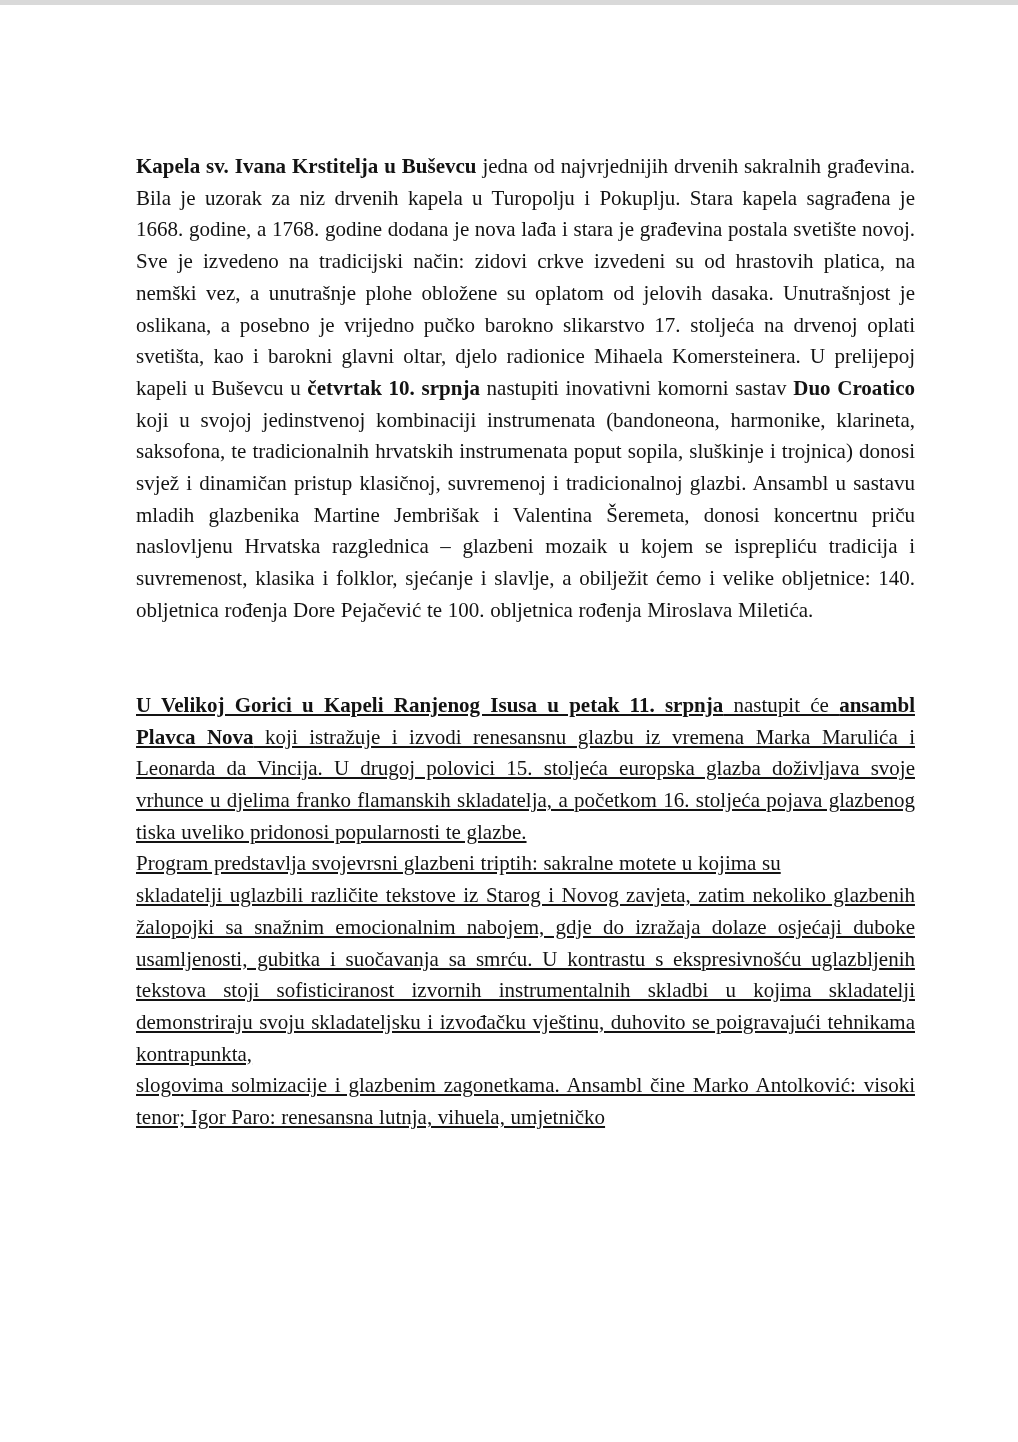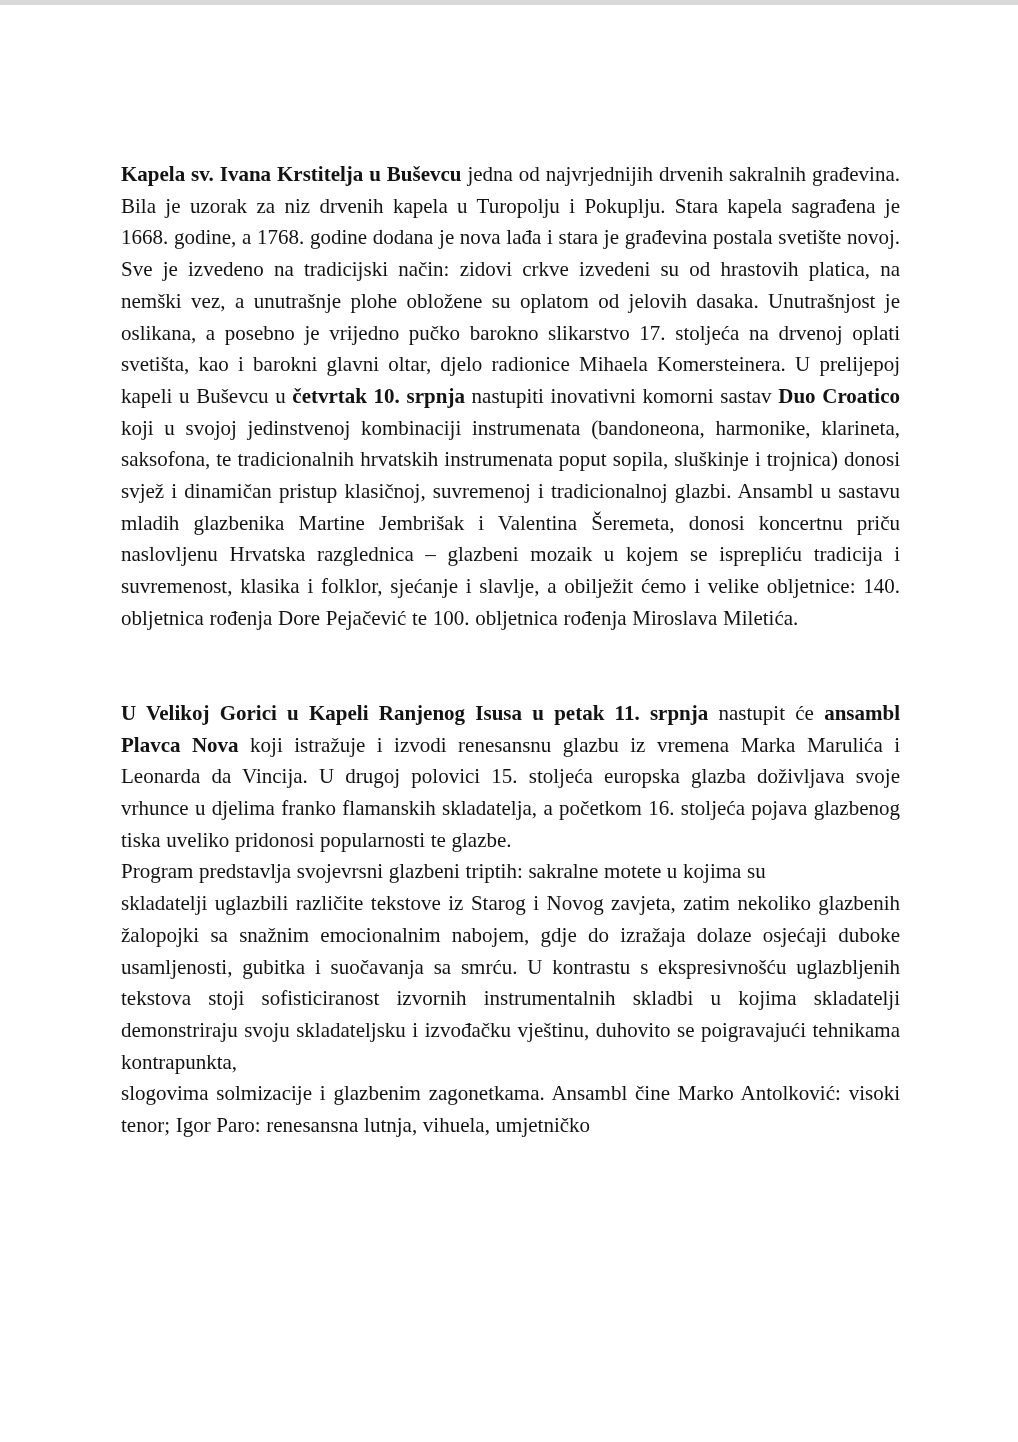--- a/index.html
+++ b/index.html
@@ -17,36 +17,36 @@
     color: #131313;
   }
   .top-edge {
     position: absolute;
     top: 0; left: 0; right: 0;
     height: 5px;
     background: #d9d9d9;
   }
   .text-block {
     position: absolute;
-    left: 121px;
+    left: 136px;
     top: 151px;
     width: 779px;
     font-size: 21px;
     line-height: 31.7px;
     text-align: justify;
     hyphens: none;
     word-spacing: 0.02em;
-    margin-top: 8px;
   }
   .para {
     margin: 0;
     padding: 0;
   }
   .para + .para {
     margin-top: 63.4px; 
+    text-decoration: underline;
   }
   .b { font-weight: bold; }
 </style>
 </head>
 <body>
 
 <div class="page">
   <div class="top-edge"></div>
 
   <div class="text-block">

